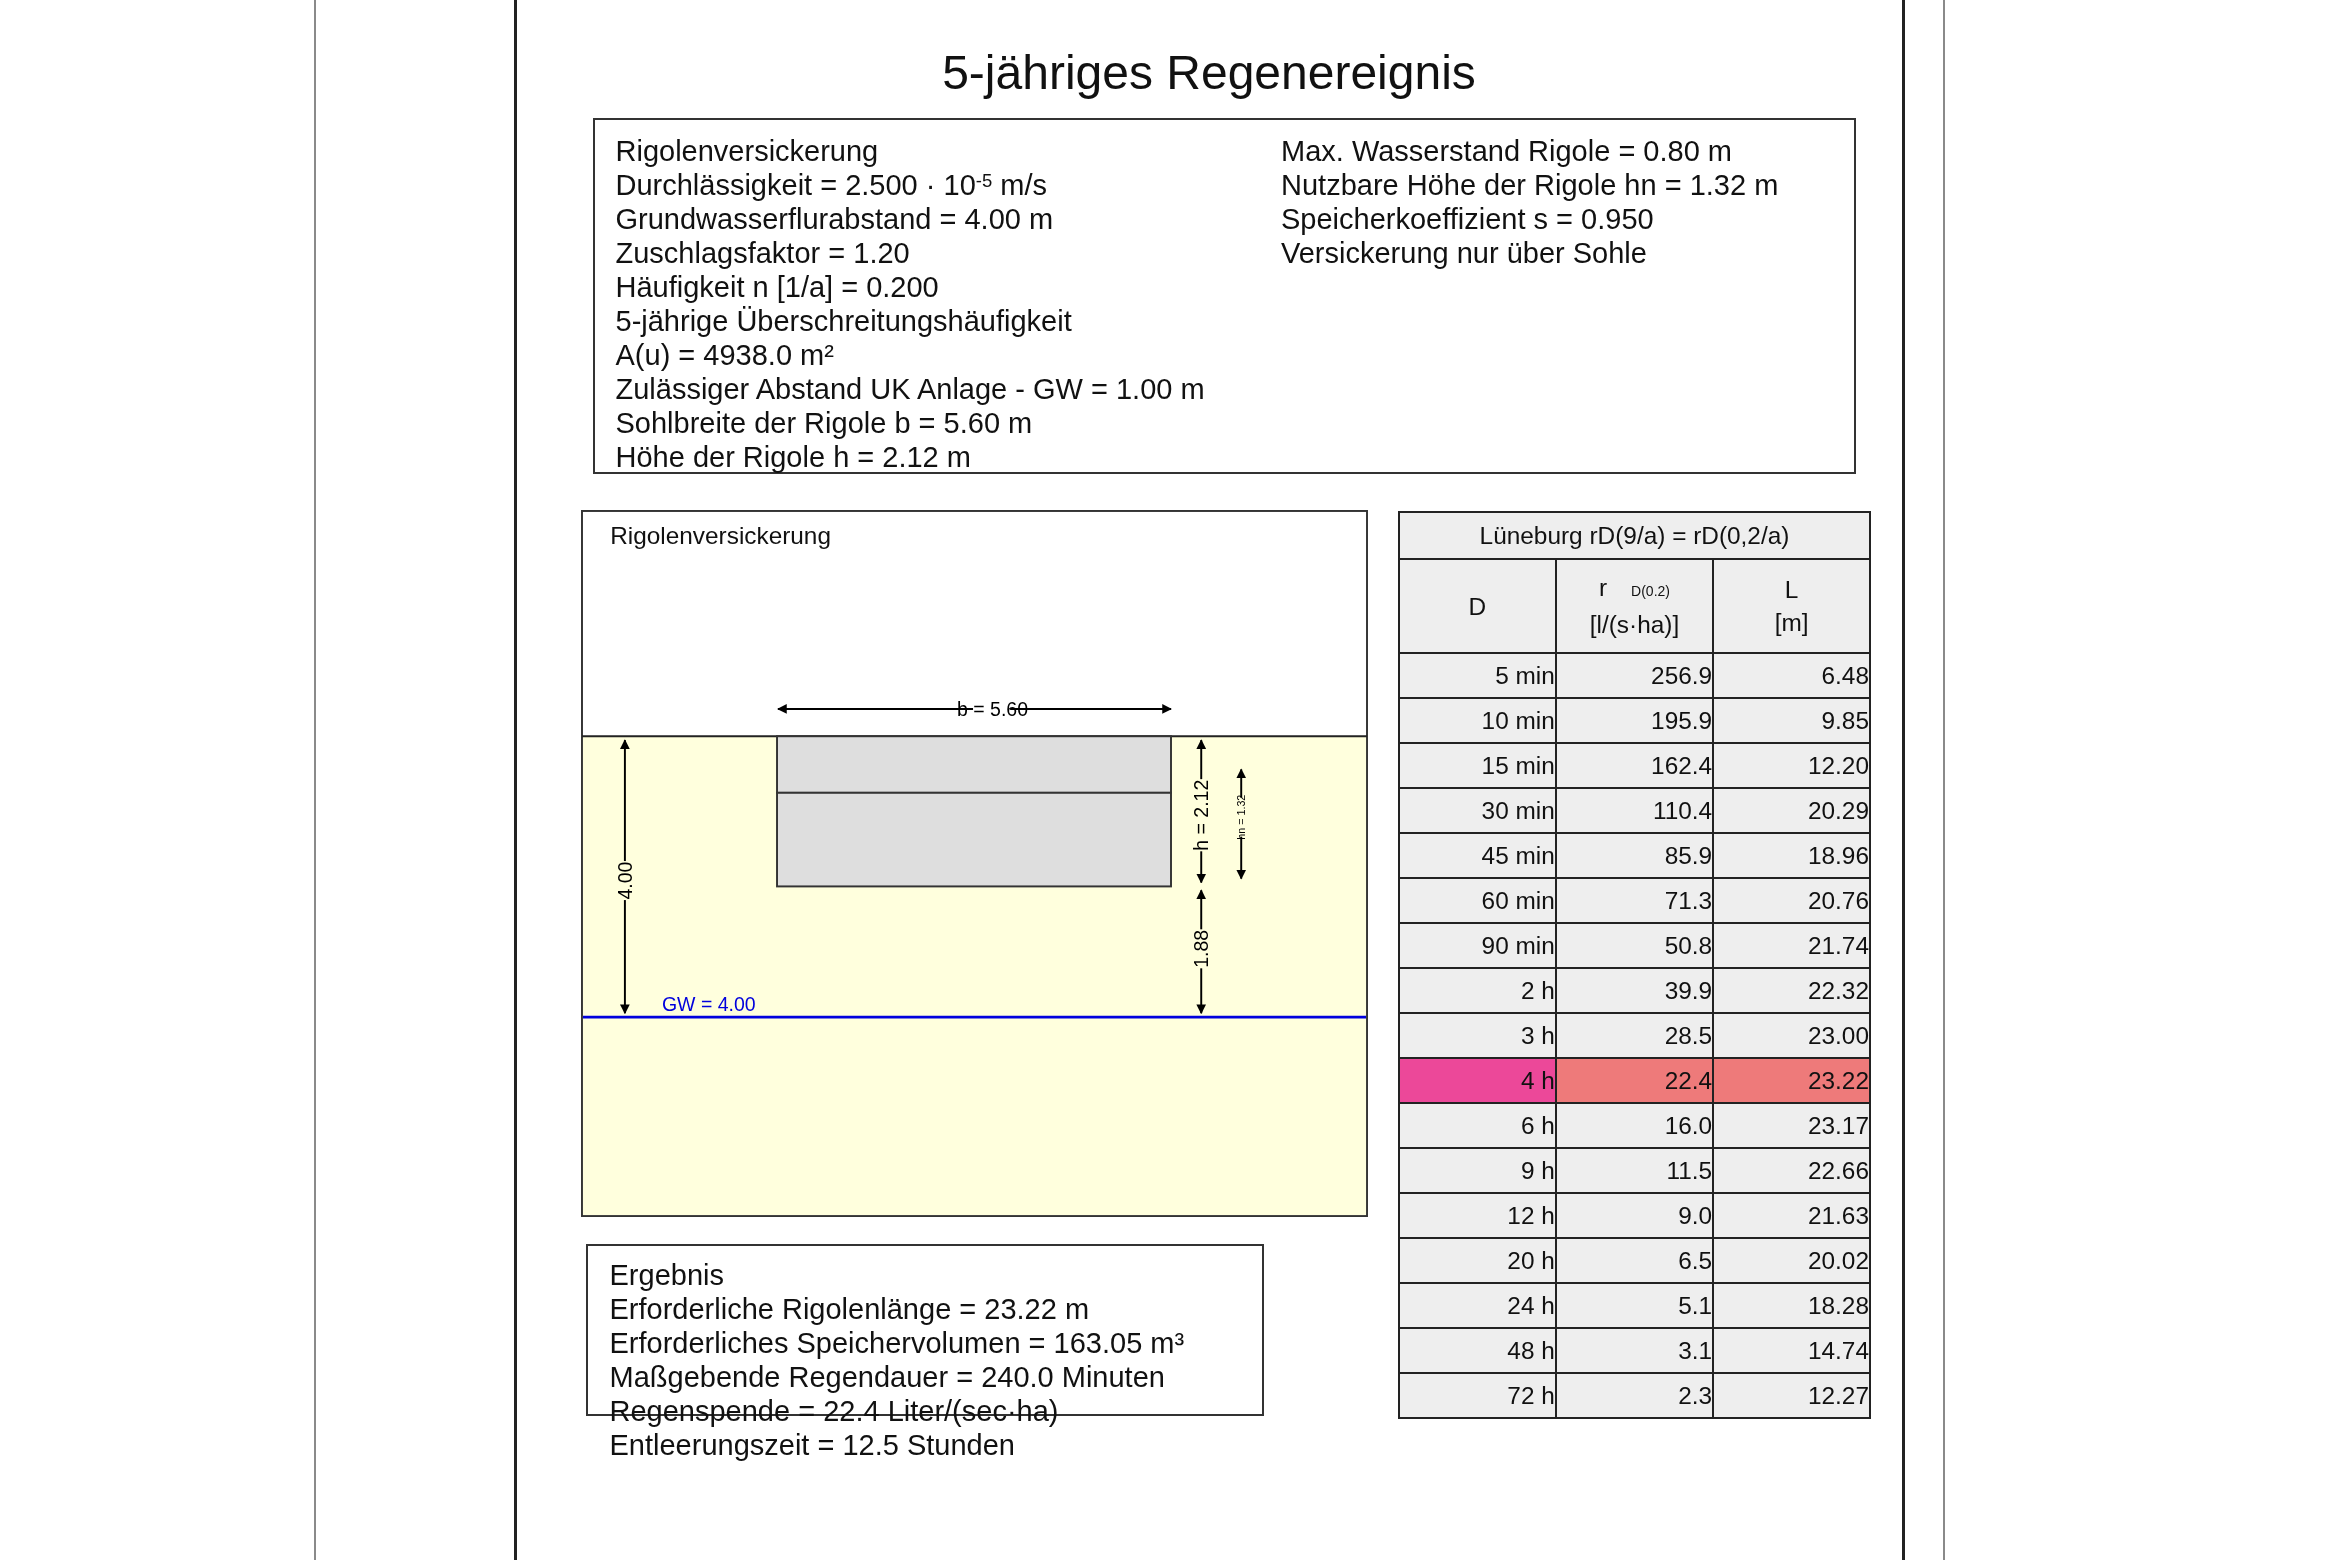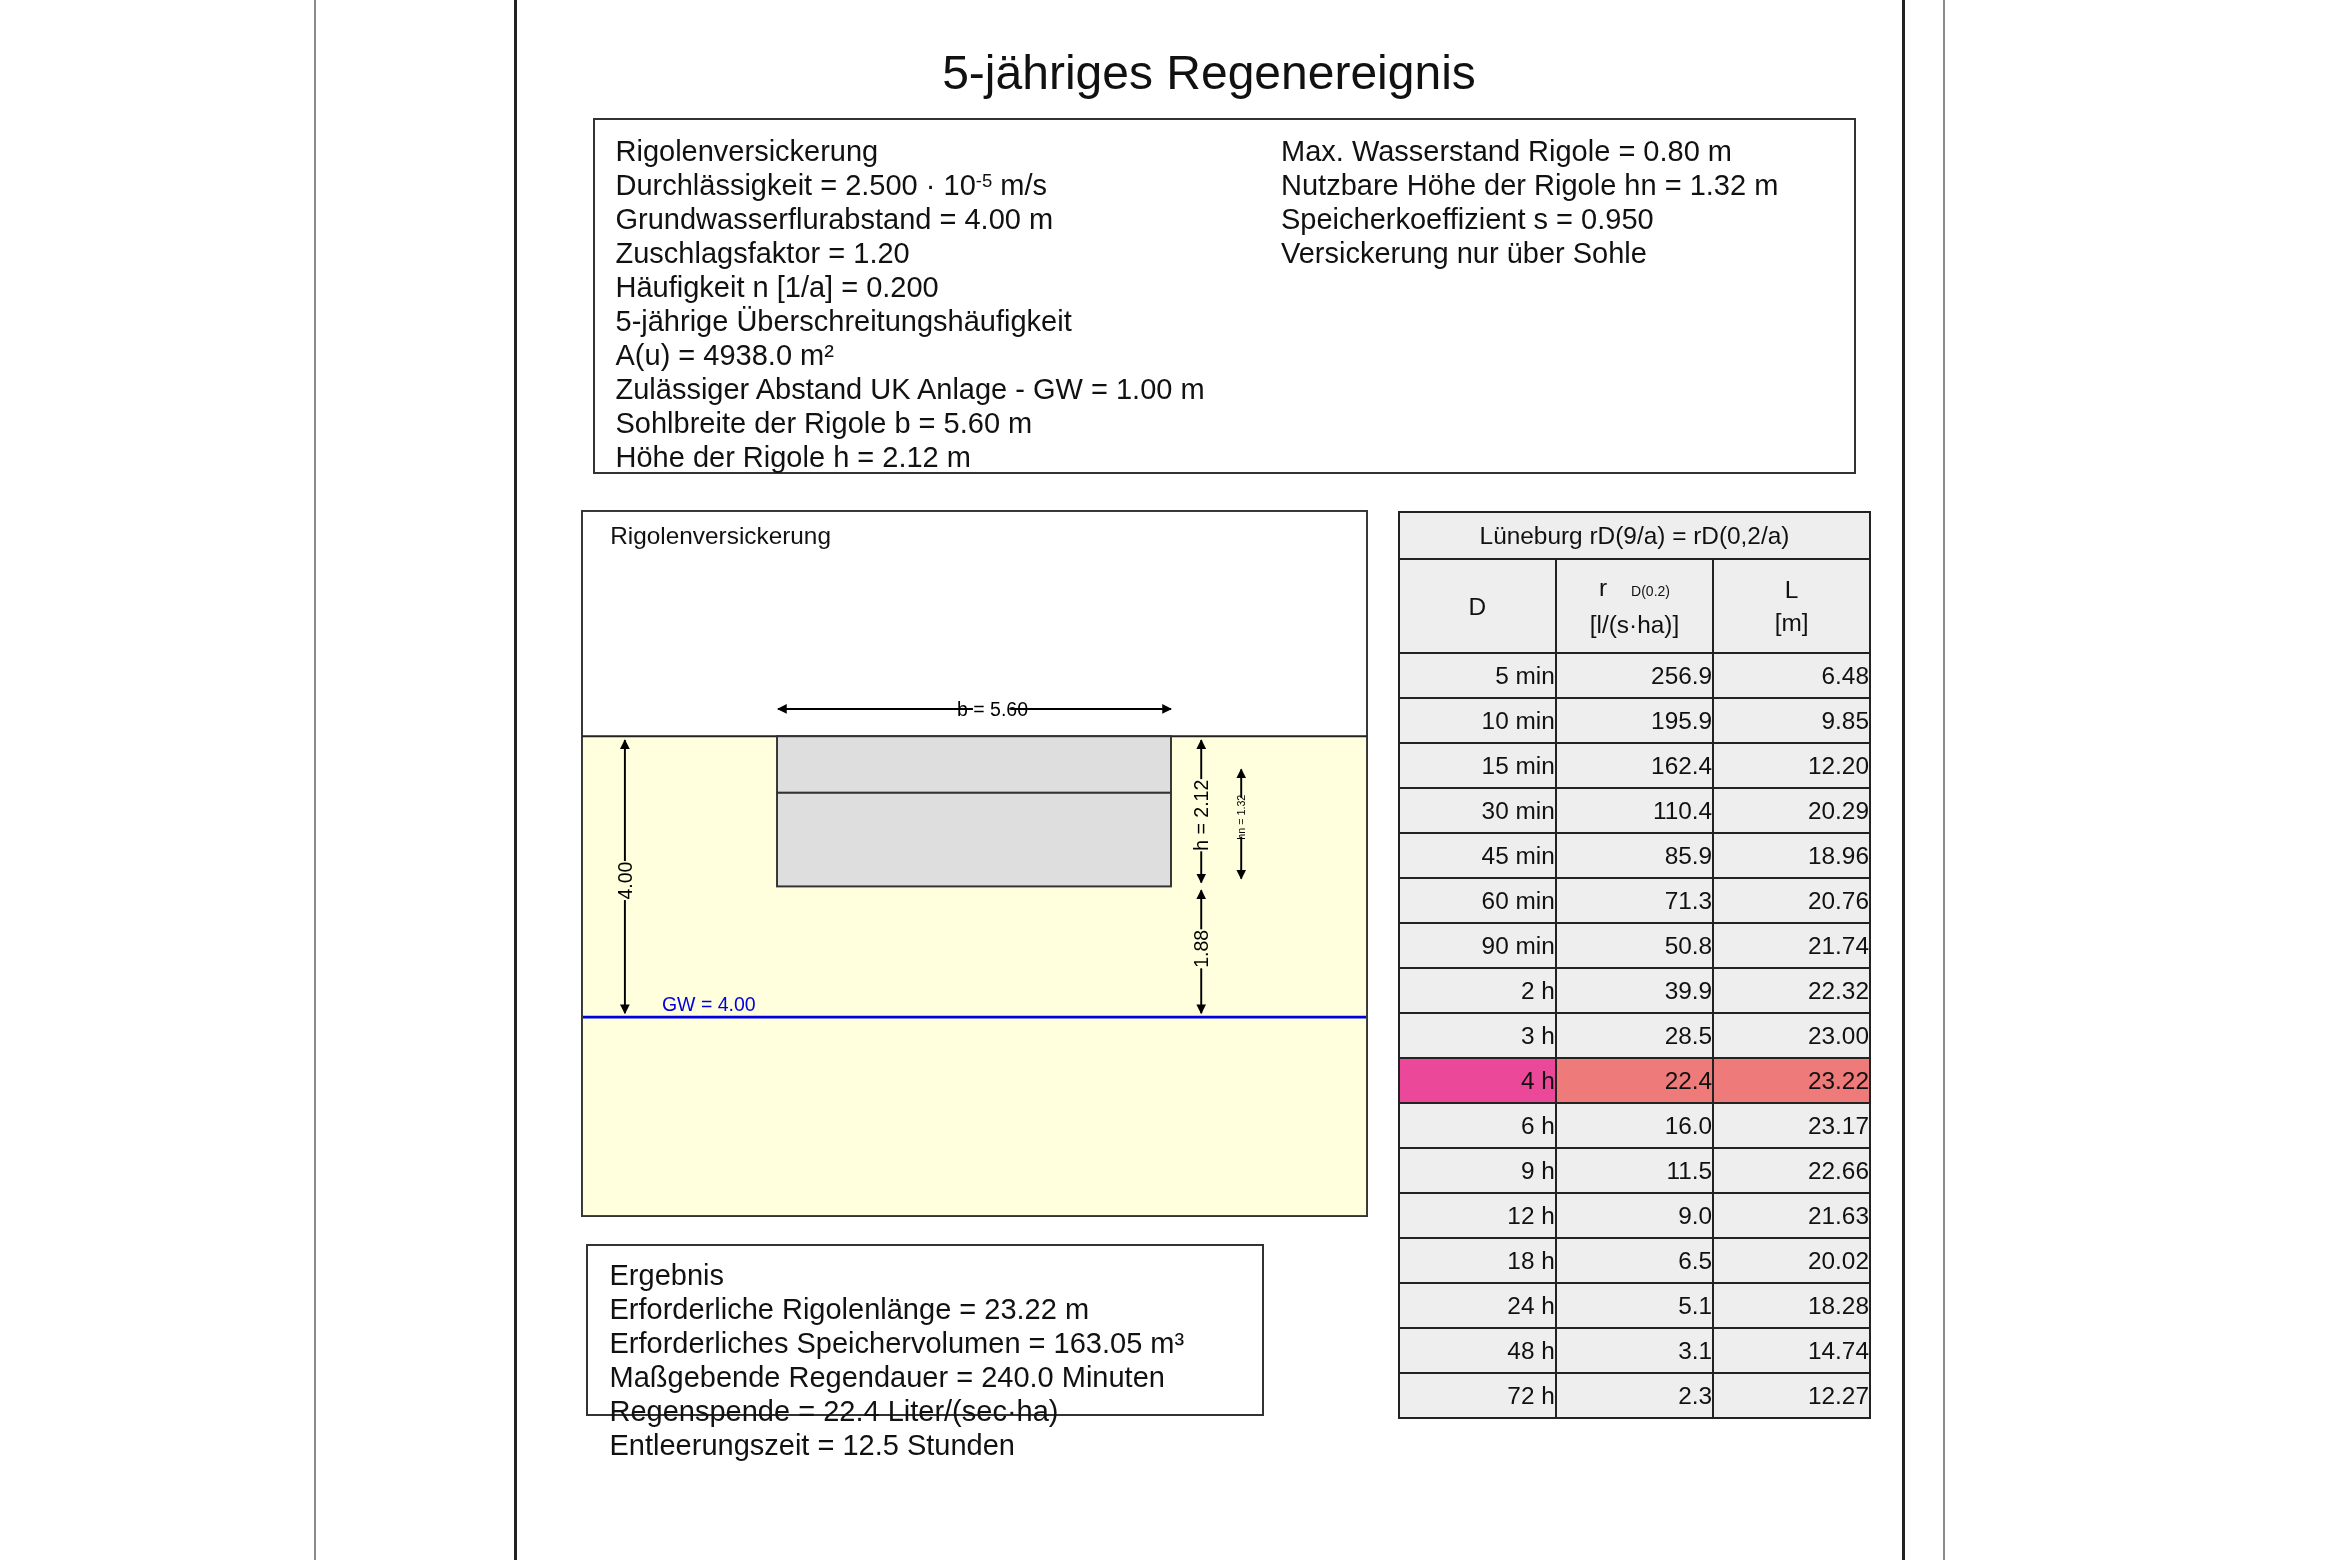--- a/index.html
+++ b/index.html
@@ -178,21 +178,21 @@
           <td>9 h</td>
           <td>11.5</td>
           <td>22.66</td>
         </tr>
         <tr>
           <td>12 h</td>
           <td>9.0</td>
           <td>21.63</td>
         </tr>
         <tr>
-          <td>18 h</td>
+          <td>20 h</td>
           <td>6.5</td>
           <td>20.02</td>
         </tr>
         <tr>
           <td>24 h</td>
           <td>5.1</td>
           <td>18.28</td>
         </tr>
         <tr>
           <td>48 h</td>

